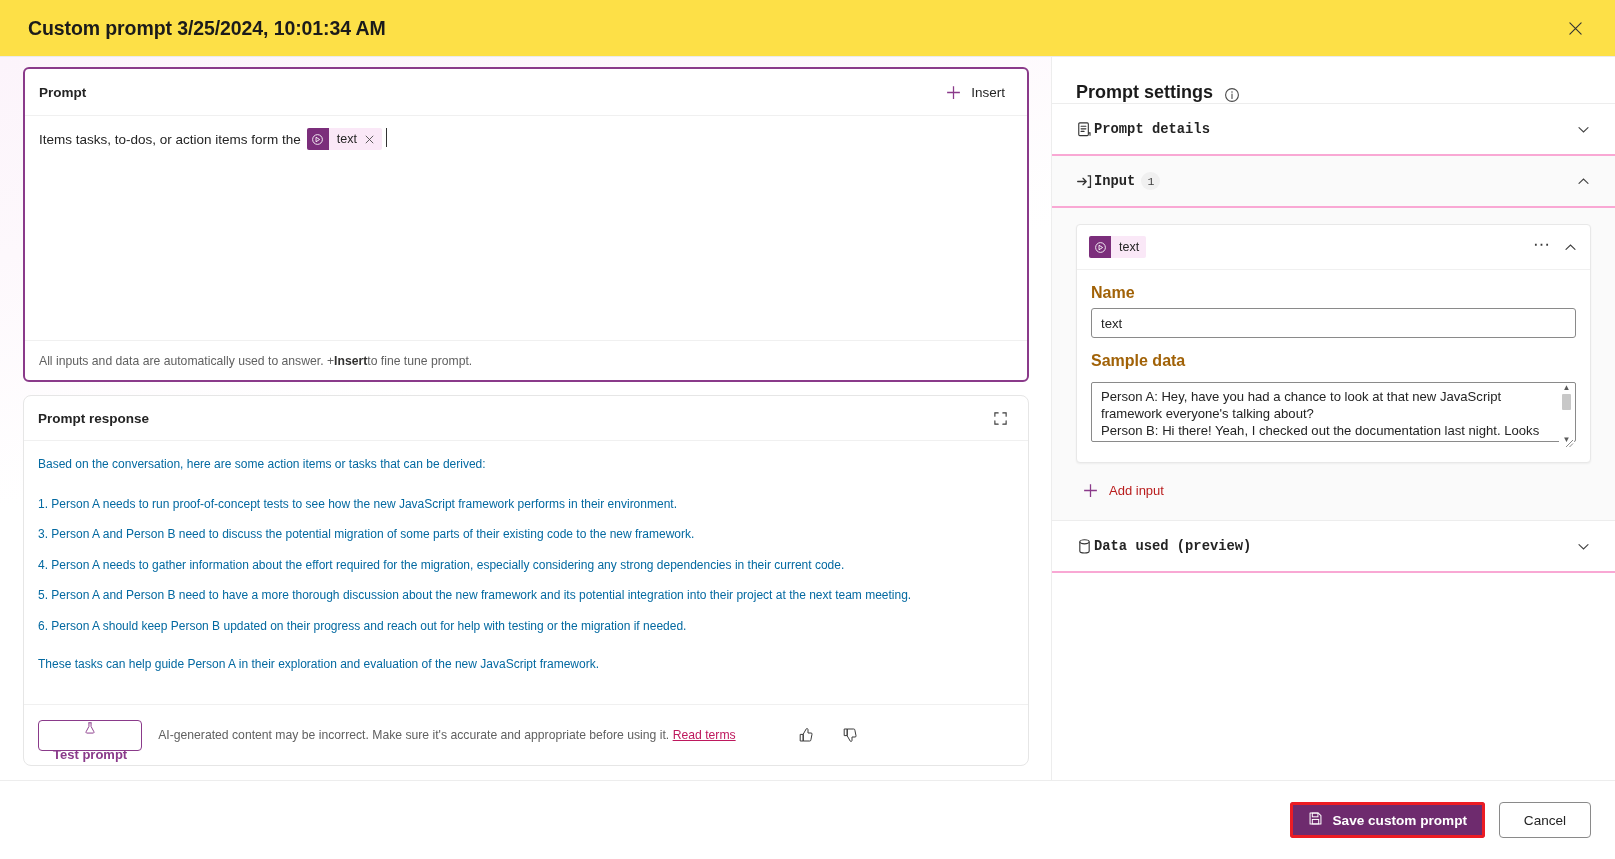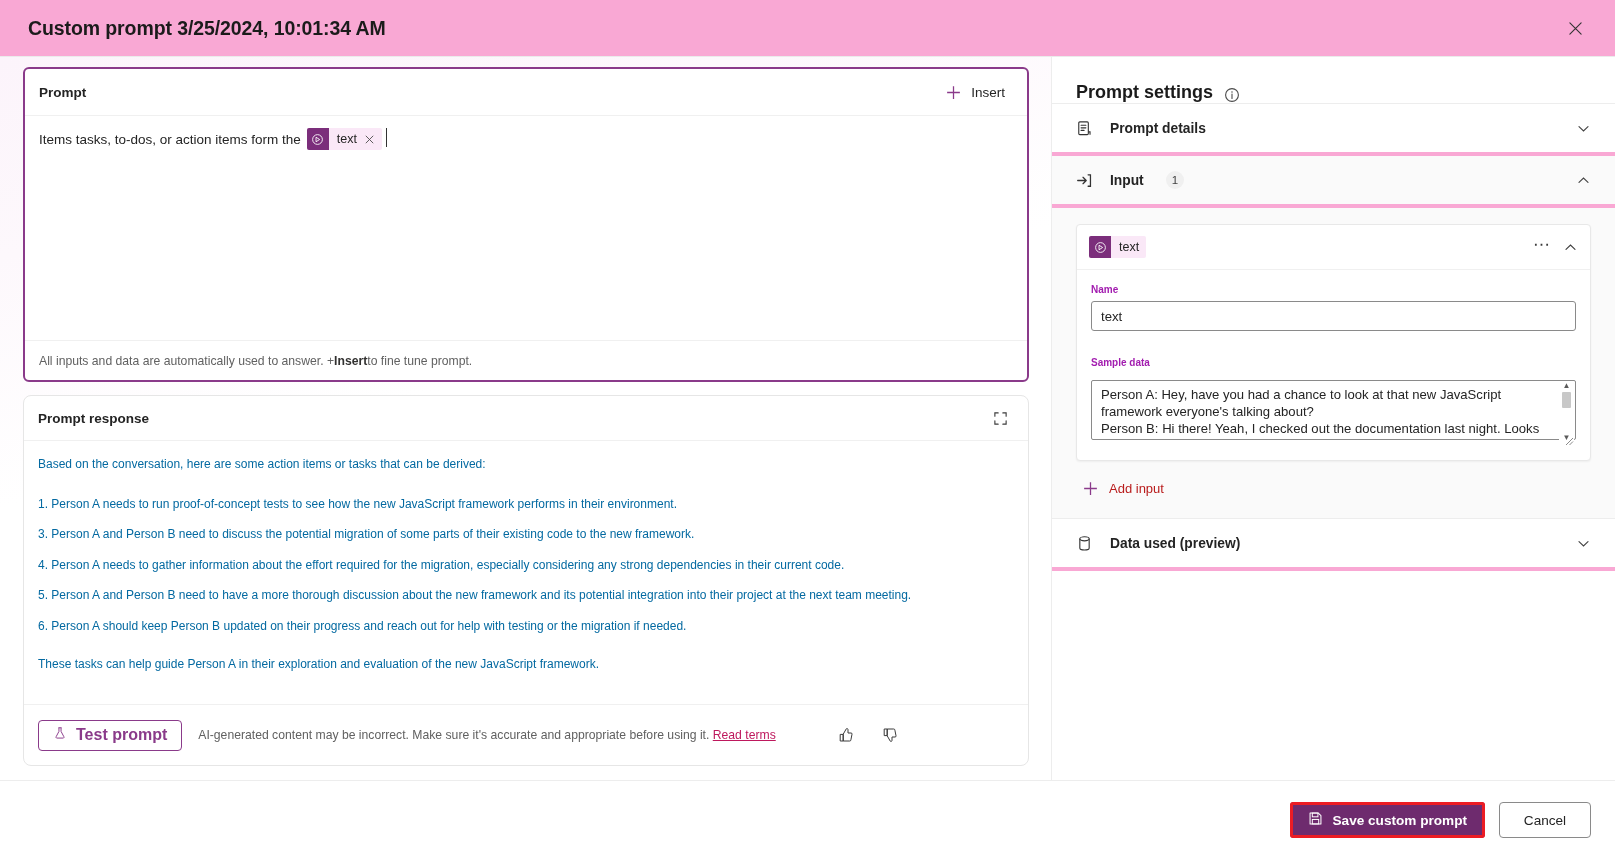--- a/index.html
+++ b/index.html
@@ -20,21 +20,21 @@
   }
 
   
   .titlebar {
     height: 57px;
     flex: 0 0 57px;
     display: flex;
     align-items: center;
     justify-content: space-between;
     padding: 0 22px 0 28px;
-    background: #f9a8d4;
+    background: #fde047;
     border-bottom: 1px solid #ebebeb;
   }
   .title-text {
     font-size: 19.5px;
     font-weight: bold;
     letter-spacing: -0.1px;
     color: #1b1b1b;
   }
   .close-btn {
     width: 36px; height: 32px;
@@ -211,24 +211,25 @@
   }
   .test-btn {
     display: inline-flex;
     align-items: center;
     gap: 9px;
     height: 31px;
     padding: 0 14px;
     border: 1px solid #8a3a8a;
     border-radius: 4px;
     color: #8a3a8a;
-    font-size: 16px;
+    font-size: 13px;
     font-weight: bold;
     background: #ffffff;
     cursor: pointer;
+    flex-direction: column;
   }
   .disclaimer {
     font-size: 12.2px;
     color: #616161;
     flex: 0 0 auto;
   }
   .disclaimer a {
     color: #be185d;
     text-decoration: underline;
     cursor: pointer;
@@ -251,24 +252,25 @@
     border-bottom: 1px solid #ededed;
   }
   .rp-title { font-size: 18px; font-weight: bold; color: #1b1b1b; }
   .rp-info { color: #4a4a4a; display: flex; align-items: center; cursor: pointer; }
 
   .rp-section-head {
     height: 52px;
     display: flex;
     align-items: center;
     padding: 0 24px 0 24px;
-    gap: 16px;
-    cursor: pointer;
-    border-bottom: 4px solid #f9a8d4;
-    background: #ffffff;
+    gap: 0;
+    cursor: pointer;
+    border-bottom: 2px solid #f9a8d4;
+    background: #ffffff;
+    font-family: Liberation Mono, monospace;
   }
   .rp-section-head.active { background: #fafafa; }
   .rp-sec-icon { color: #333; display: flex; align-items: center; width: 18px; }
   .rp-sec-label { font-size: 13.8px; font-weight: bold; color: #242424; flex: 0 0 auto; }
   .rp-count {
     font-size: 11.5px;
     color: #424242;
     background: #f0f0f0;
     border-radius: 9px;
     min-width: 18px;
@@ -298,23 +300,23 @@
     border-bottom: 1px solid #f0f0f0;
   }
   .ic-actions { margin-left: auto; display: flex; align-items: center; gap: 12px; }
   .ic-dots {
     font-size: 17px; letter-spacing: 1px; color: #3b3b3b;
     cursor: pointer; line-height: 10px; padding-bottom: 5px;
   }
   .ic-chev { color: #3b3b3b; display: flex; cursor: pointer; }
   .input-card-body { padding: 10px 14px 16px 14px; }
   .field-label {
-    font-size: 10px;
+    font-size: 16px;
     font-weight: bold;
-    color: #a21caf;
+    color: #a16207;
     margin: 4px 0 6px 0;
   }
   .text-input {
     width: 100%;
     height: 30px;
     border: 1px solid #8a8a8a;
     border-radius: 3px;
     padding: 0 9px;
     font-size: 13.2px;
     font-family: "Liberation Sans", sans-serif;
@@ -592,21 +594,21 @@
               <span class="ic-chev">
                 <svg width="15" height="15" viewBox="0 0 16 16">
                     <path d="M3.2 10 L8 5.4 L12.8 10" stroke="currentColor" stroke-width="1.2" fill="none" stroke-linecap="round"></path>
                   </svg>
               </span>
             </span>
           </div>
           <div class="input-card-body">
             <div class="field-label">Name</div>
             <input class="text-input" type="text" value="text" style="">
-            <div class="field-label" style="margin-top:26px;">Sample data</div>
+            <div class="field-label" style="margin-top:14px;">Sample data</div>
             <div class="sample-wrap">
               <textarea class="sample-box" style="">Person A: Hey, have you had a chance to look at that new JavaScript framework everyone's talking about?
 Person B: Hi there! Yeah, I checked out the documentation last night. Looks impressive. Before we commit, we'll likely need to</textarea>
               <div class="fake-scroll">
                 <span class="fs-arrow">▲</span>
                 <span class="fs-thumb"></span>
                 <span class="fs-arrow">▼</span>
               </div>
               <span class="resize-grip">
                 <svg width="10" height="10" viewBox="0 0 10 10">

